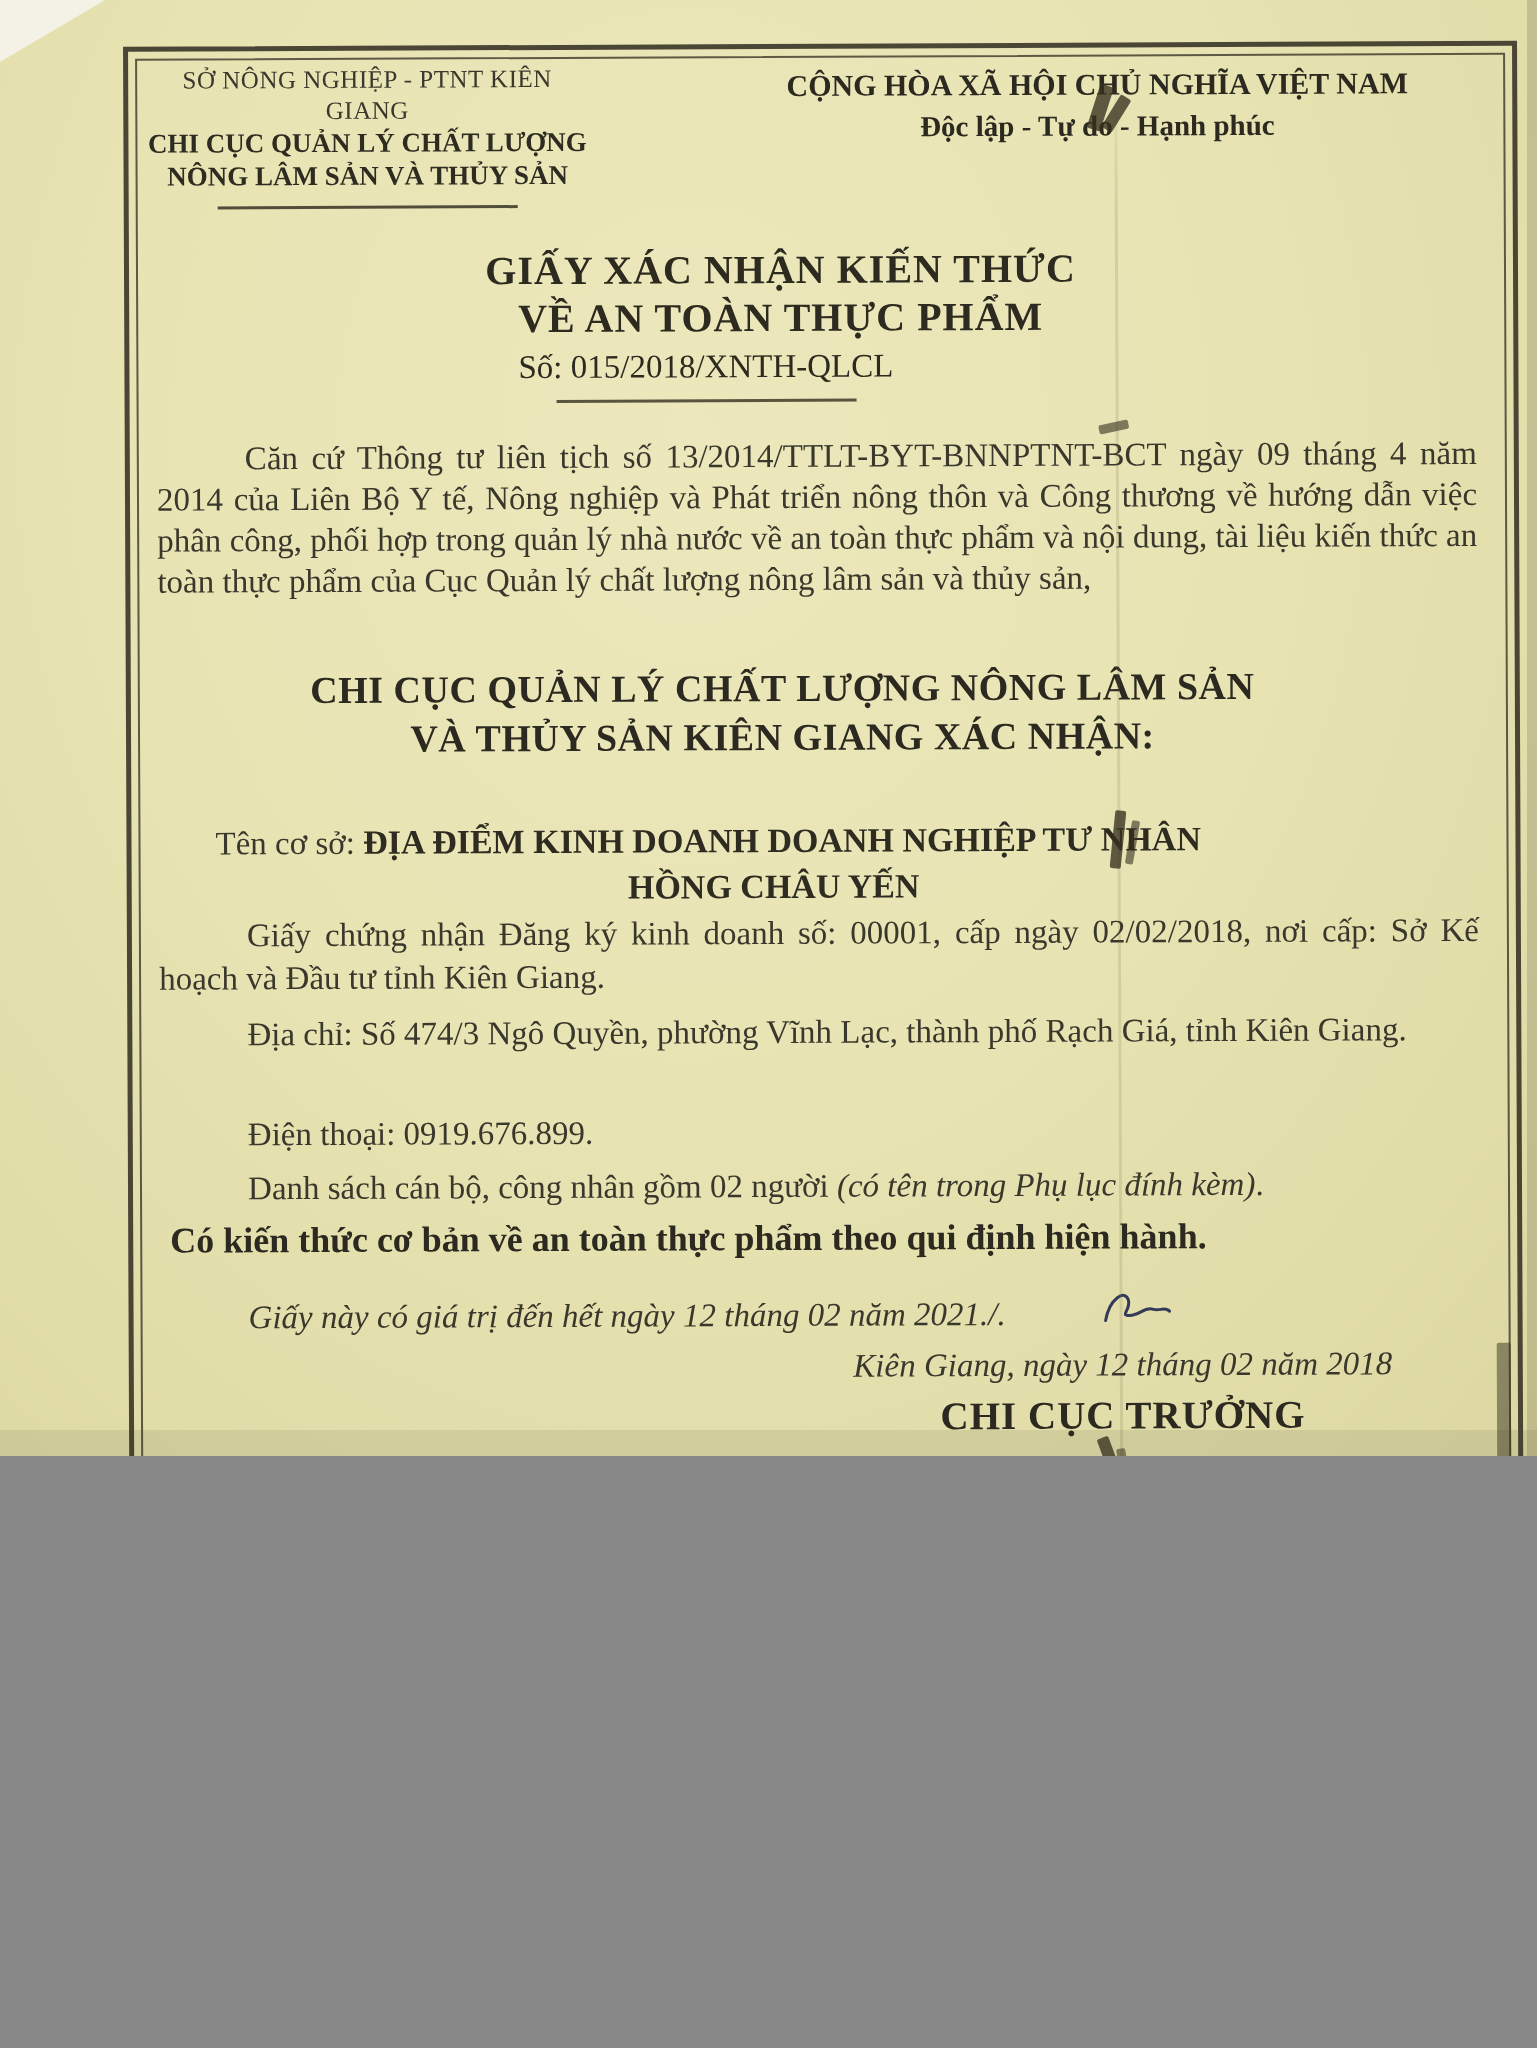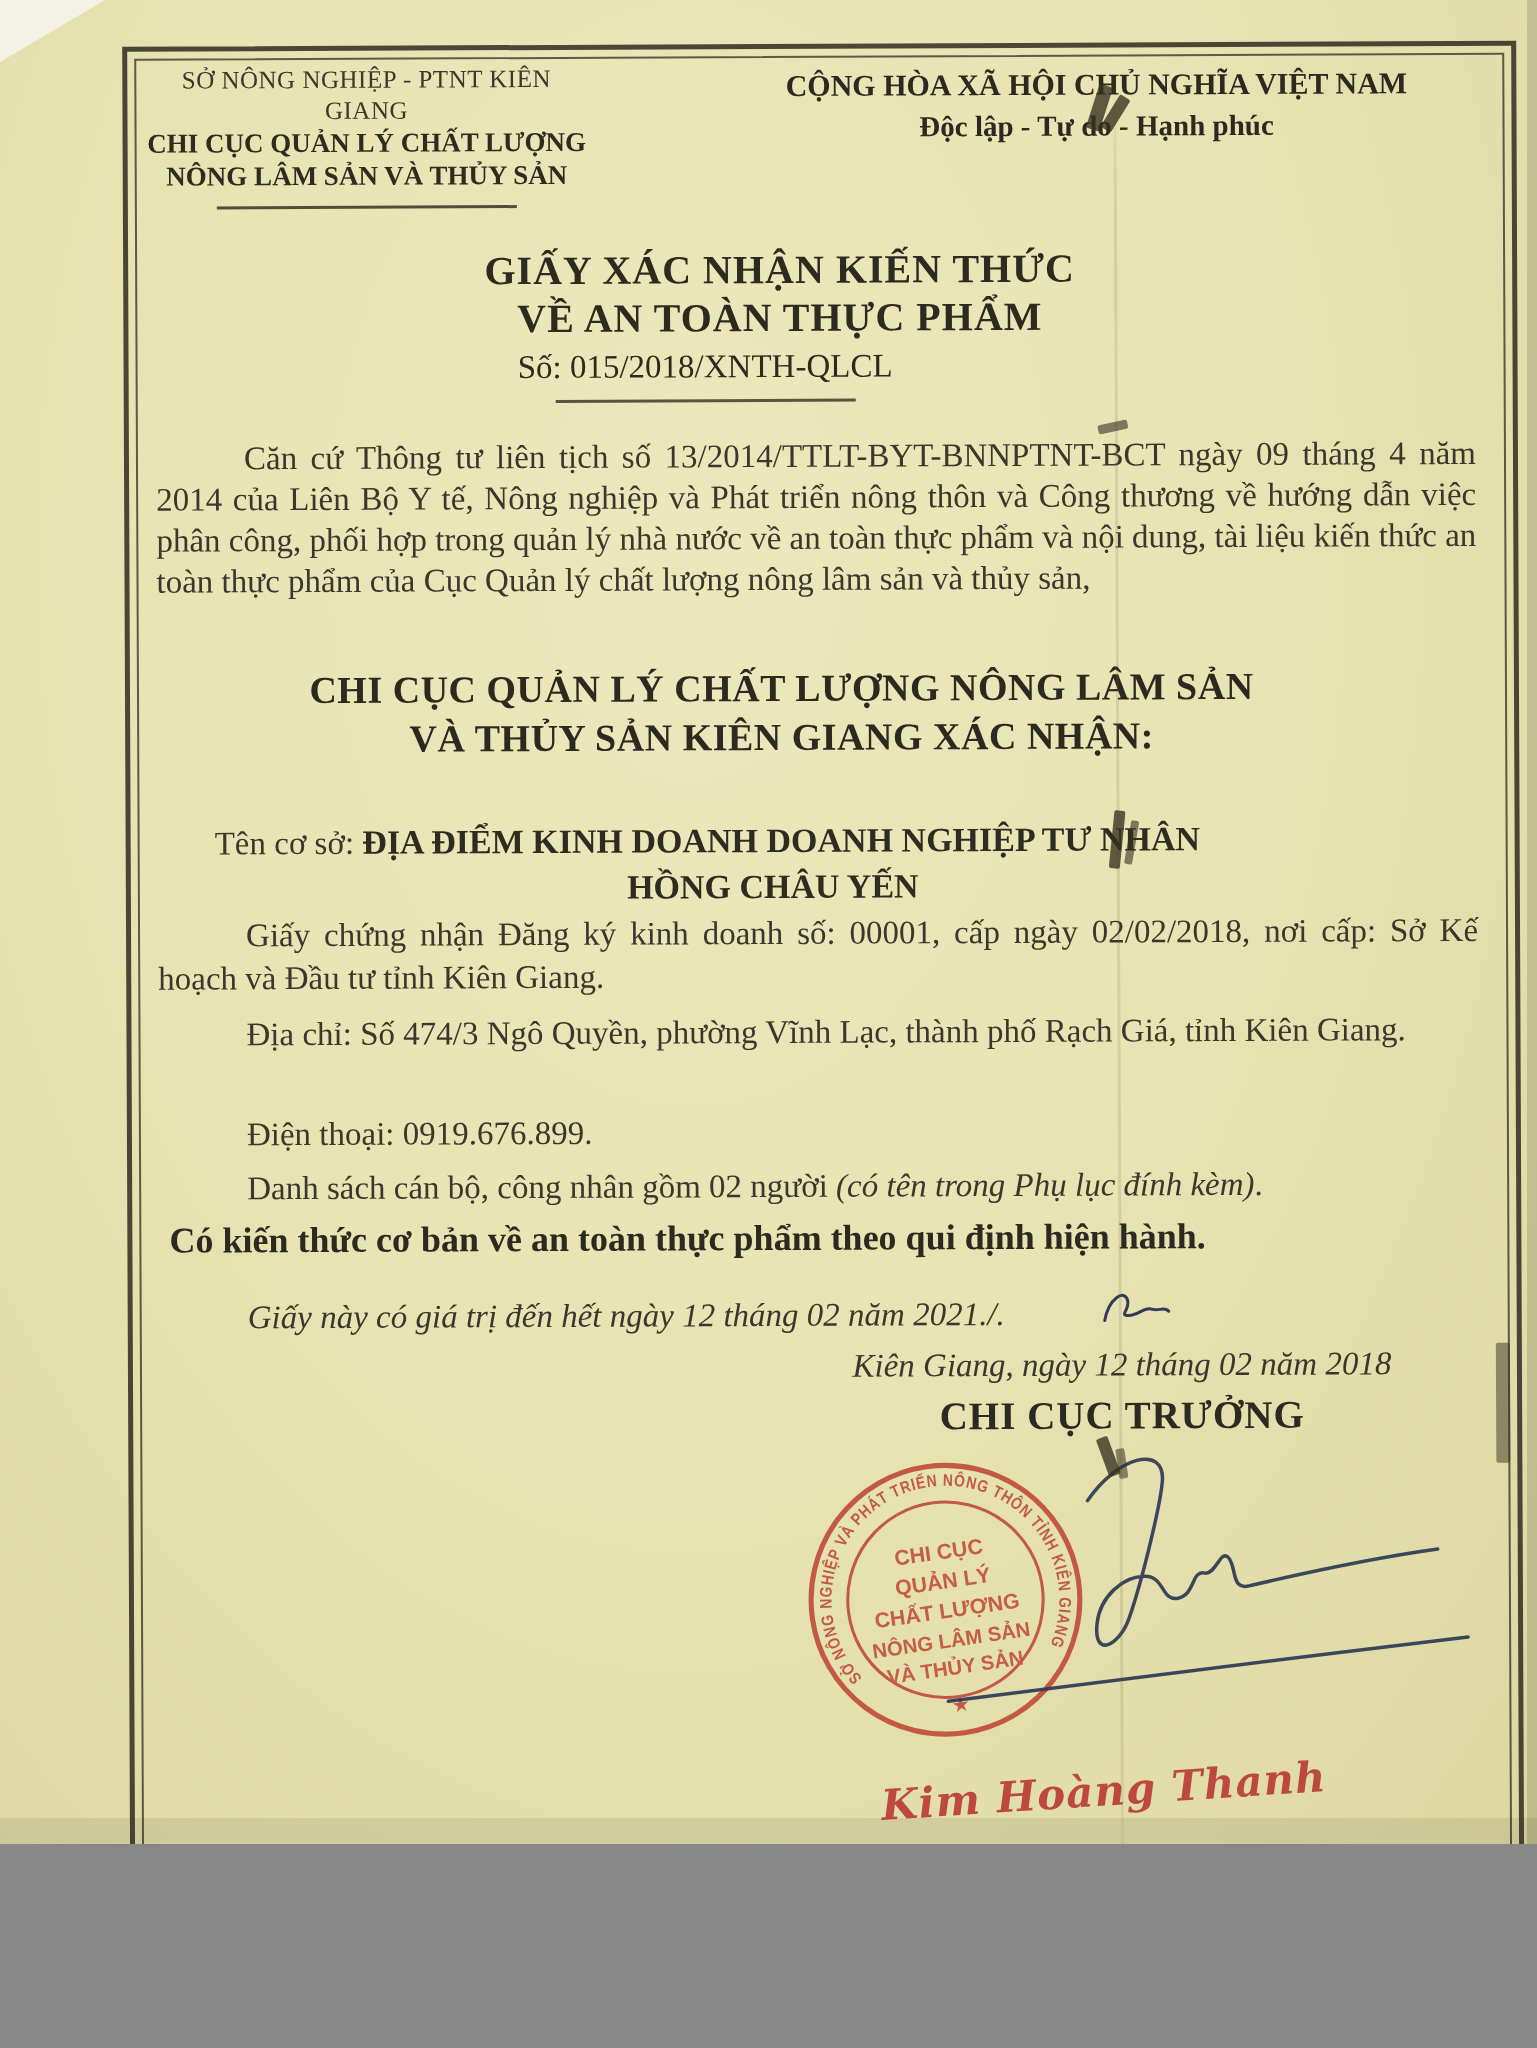--- a/index.html
+++ b/index.html
@@ -1,17 +1,17 @@
 <!DOCTYPE html>
 <html><head>
 <meta charset="utf-8">
 <style>
   html,body{margin:0;padding:0;background:#888;}
   .page{
-    position:relative;width:1537px;height:1844px;overflow:hidden;
+    position:relative;width:1537px;height:1456px;overflow:hidden;
     background:
       radial-gradient(ellipse at 45% 30%, #ece8bc 0%, #e7e3b2 50%, #ddd8a2 100%);
     font-family:"Liberation Serif","DejaVu Serif",serif;
     color:#35322a;
     text-decoration:underline;
   }
   .scan{position:absolute;inset:0;transform:rotate(-0.25deg);transform-origin:50% 50%;}
   
   .frame{position:absolute;left:126px;top:44px;width:1384px;height:1862px;
          border:5px solid rgba(52,48,35,.88);}

